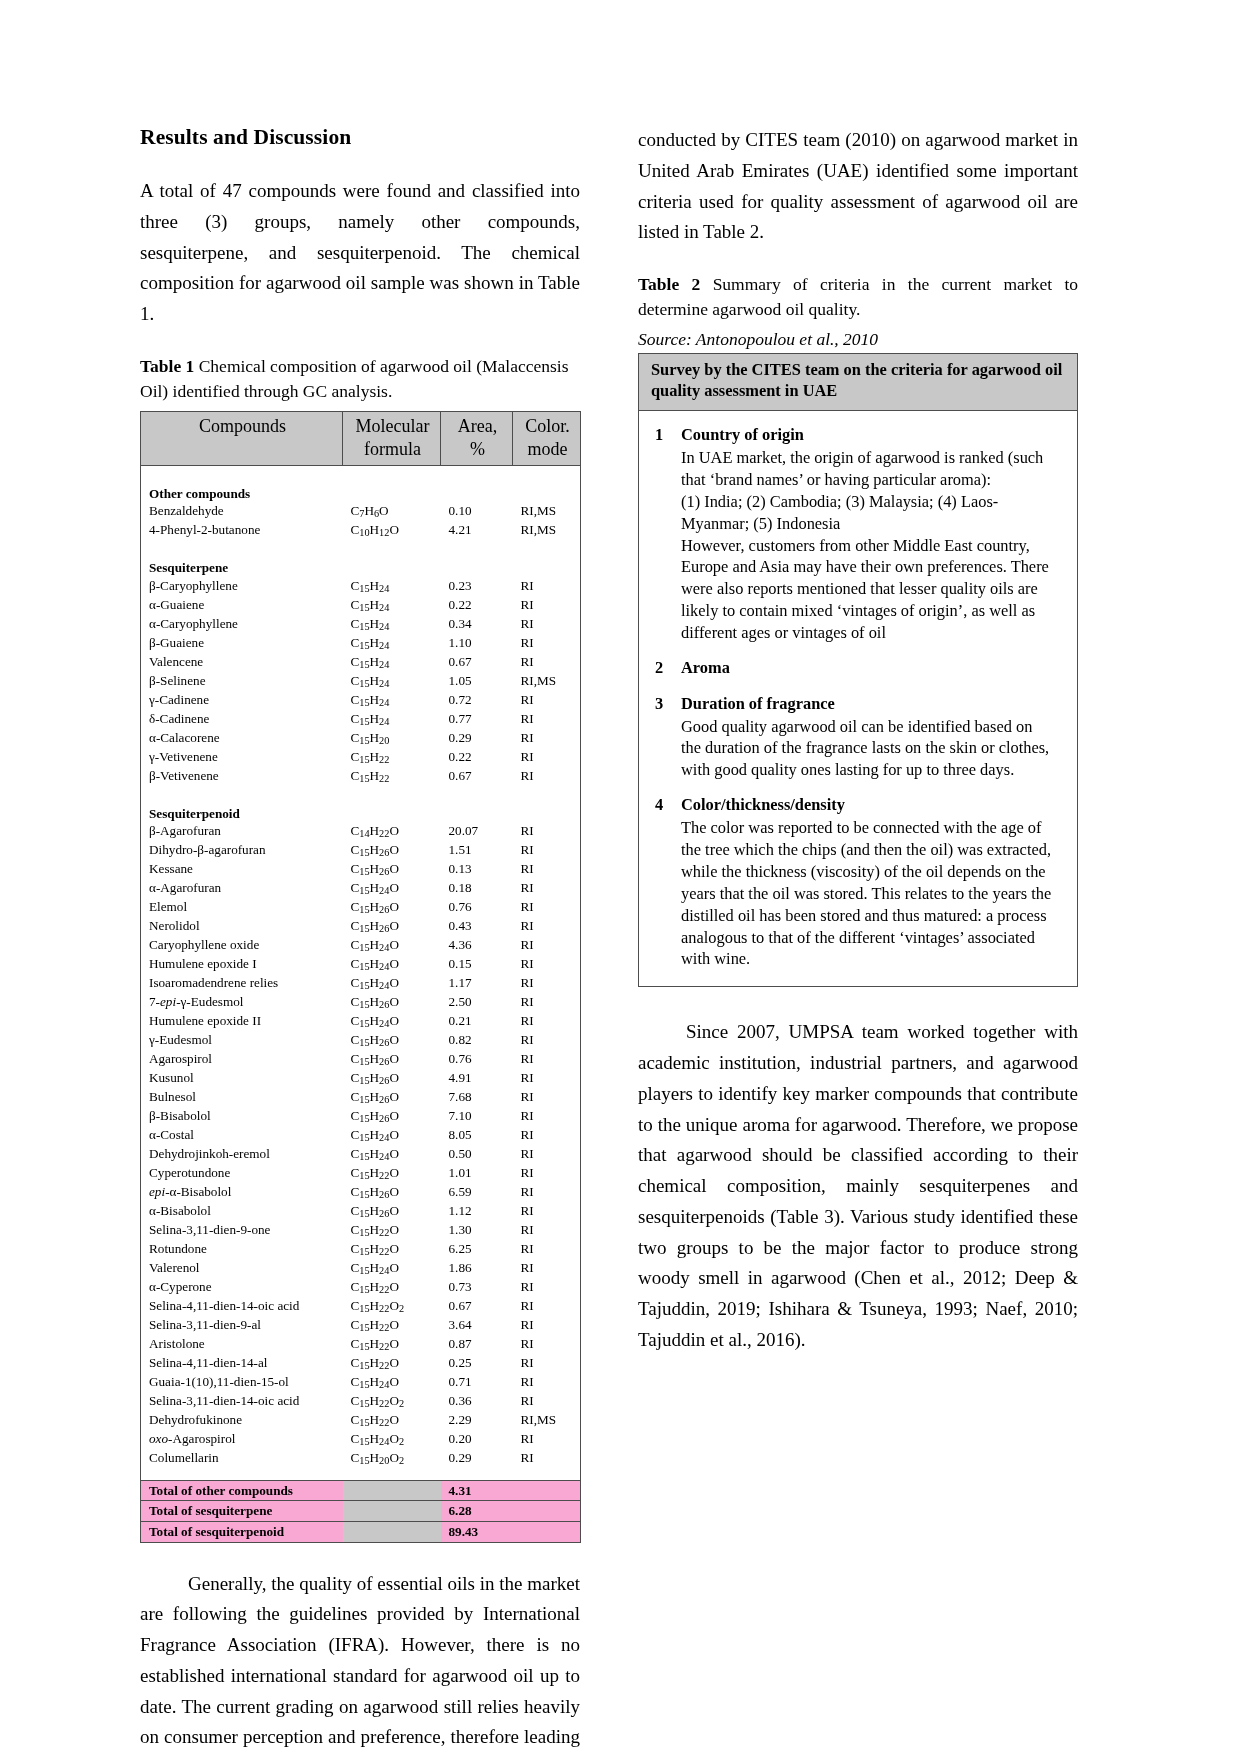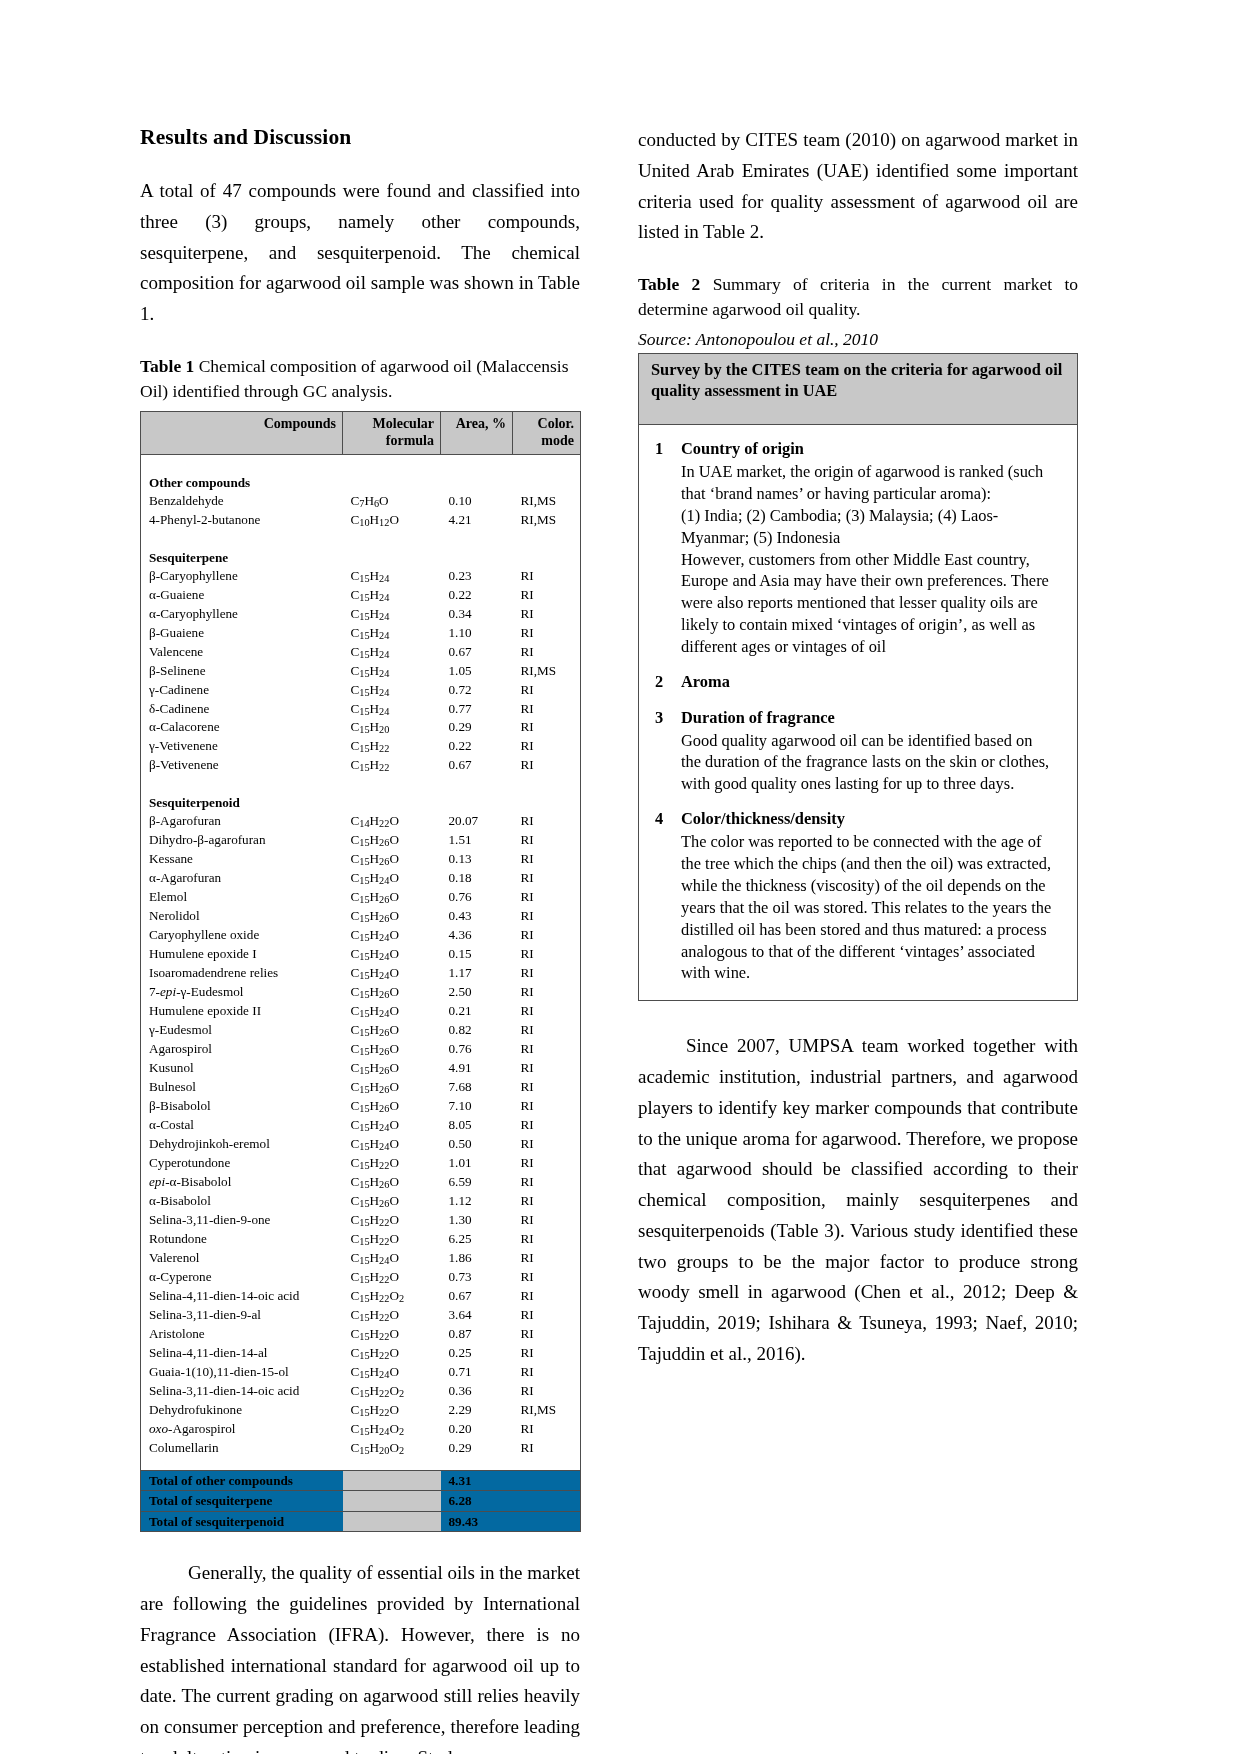--- a/index.html
+++ b/index.html
@@ -63,44 +63,44 @@
   
   table.t1 {
     width: 100%;
     border-collapse: collapse;
     font-size: 13.2px;
     table-layout: fixed;
   }
   table.t1 thead th {
     background: #c8c8c8;
     border: 1px solid #4d4d4d;
-    font-weight: bold;
-    text-align: right;
+    font-weight: normal;
+    text-align: center;
     padding: 3px 6px 4px 8px;
     vertical-align: top;
     line-height: 1.28;
-    font-size: 14px;
+    font-size: 18px;
   }
   table.t1 td {
     padding: 0px 6px 0px 8px;
     line-height: 1.335;
     border: none;
     vertical-align: top;
     white-space: nowrap;
   }
   table.t1 tbody tr td:first-child { border-left: 1px solid #4d4d4d; }
   table.t1 tbody tr td:last-child  { border-right: 1px solid #4d4d4d; }
   td.c-name { }
   td.c-form { }
   td.c-area { }
   td.c-mode { }
   tr.grouphead td { font-weight: bold; padding-top: 10px; }
   tr.spacer td { height: 9px; line-height: 9px; font-size: 1px; }
   tr.totals td {
-    background: #0369a1;
+    background: #f9a8d4;
     font-weight: bold;
     border-top: 1px solid #4d4d4d;
     padding-top: 1px;
     padding-bottom: 1px;
   }
   tr.totals.first td { border-top: 1px solid #4d4d4d; }
   tr.totals.last td { border-bottom: 1px solid #4d4d4d; }
   tr.totals td.c-form { background: #c8c8c8; }
   .sub { font-size: 0.78em; vertical-align: -0.22em; }
   .ital { font-style: italic; }
@@ -115,21 +115,21 @@
     width: 100%;
     box-sizing: border-box;
     margin-bottom: 30px;
   }
   .t2head {
     background: #c8c8c8;
     border-bottom: 1px solid #4d4d4d;
     font-weight: bold;
     font-size: 16.4px;
     line-height: 1.32;
-    padding: 5px 10px 22px 12px;
+    padding: 5px 10px 8px 12px;
   }
   .t2body { padding: 13px 12px 14px 12px; }
   .t2item { display: flex; margin-bottom: 13px; }
   .t2item:last-child { margin-bottom: 2px; }
   .t2num {
     width: 30px;
     flex: 0 0 30px;
     font-weight: bold;
     font-size: 16.4px;
     line-height: 1.33;

